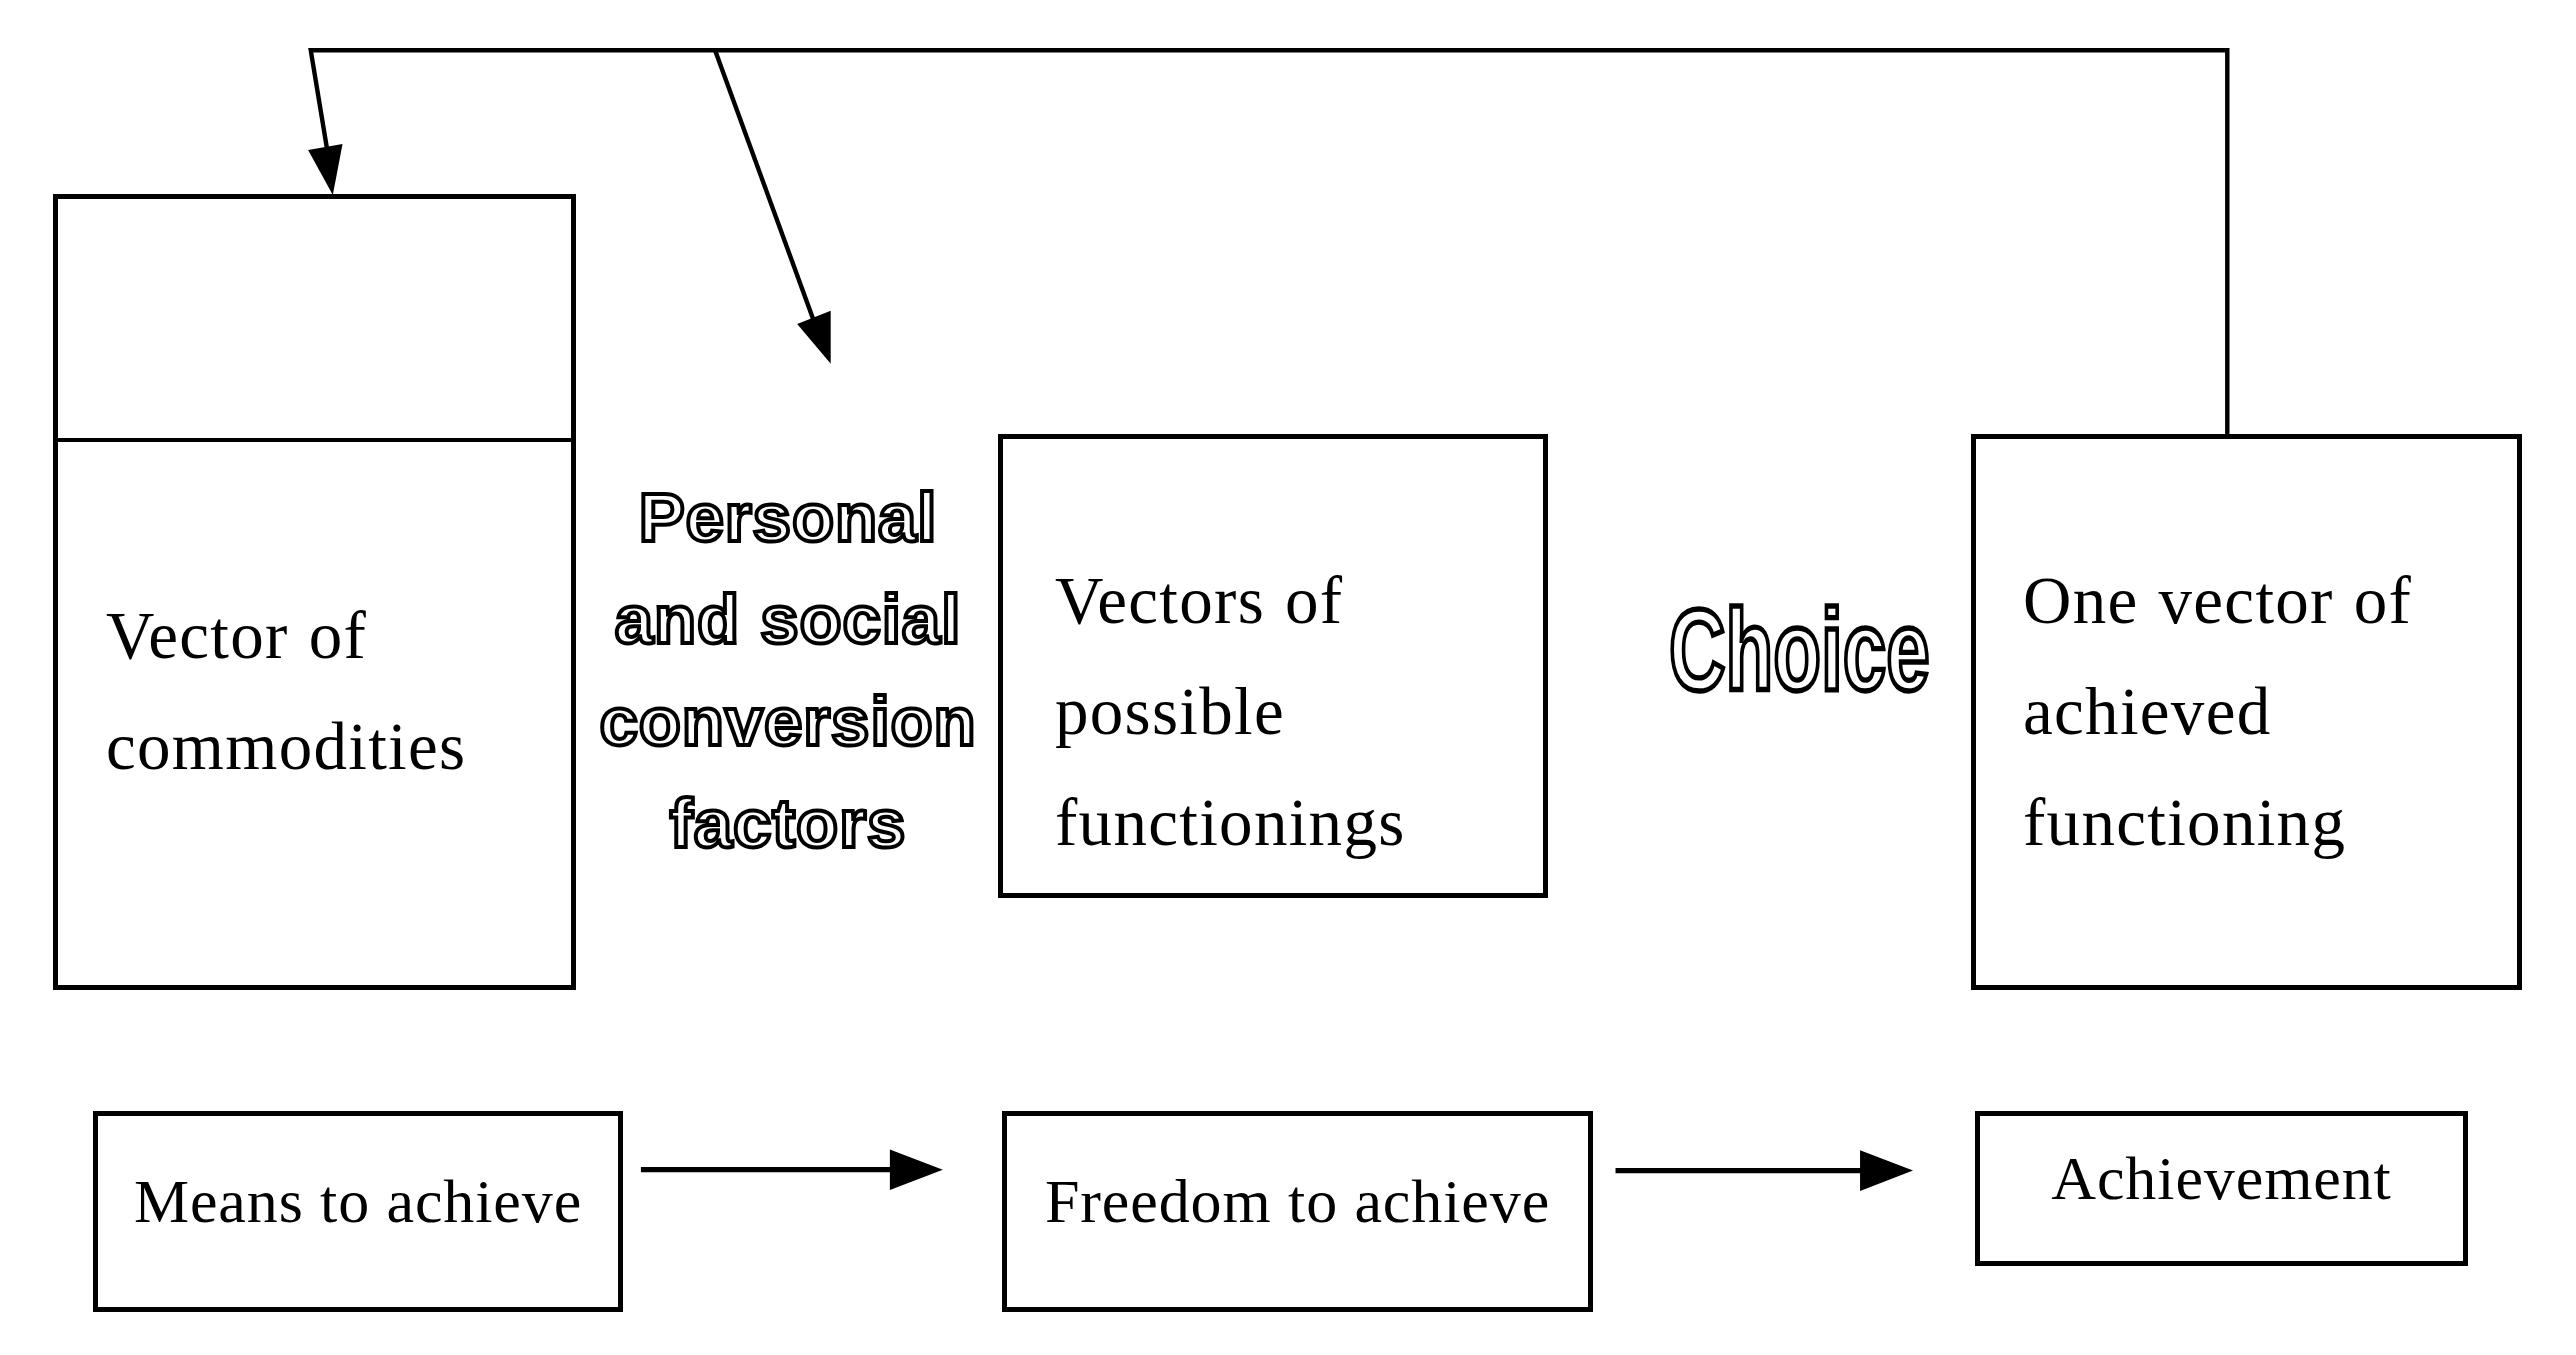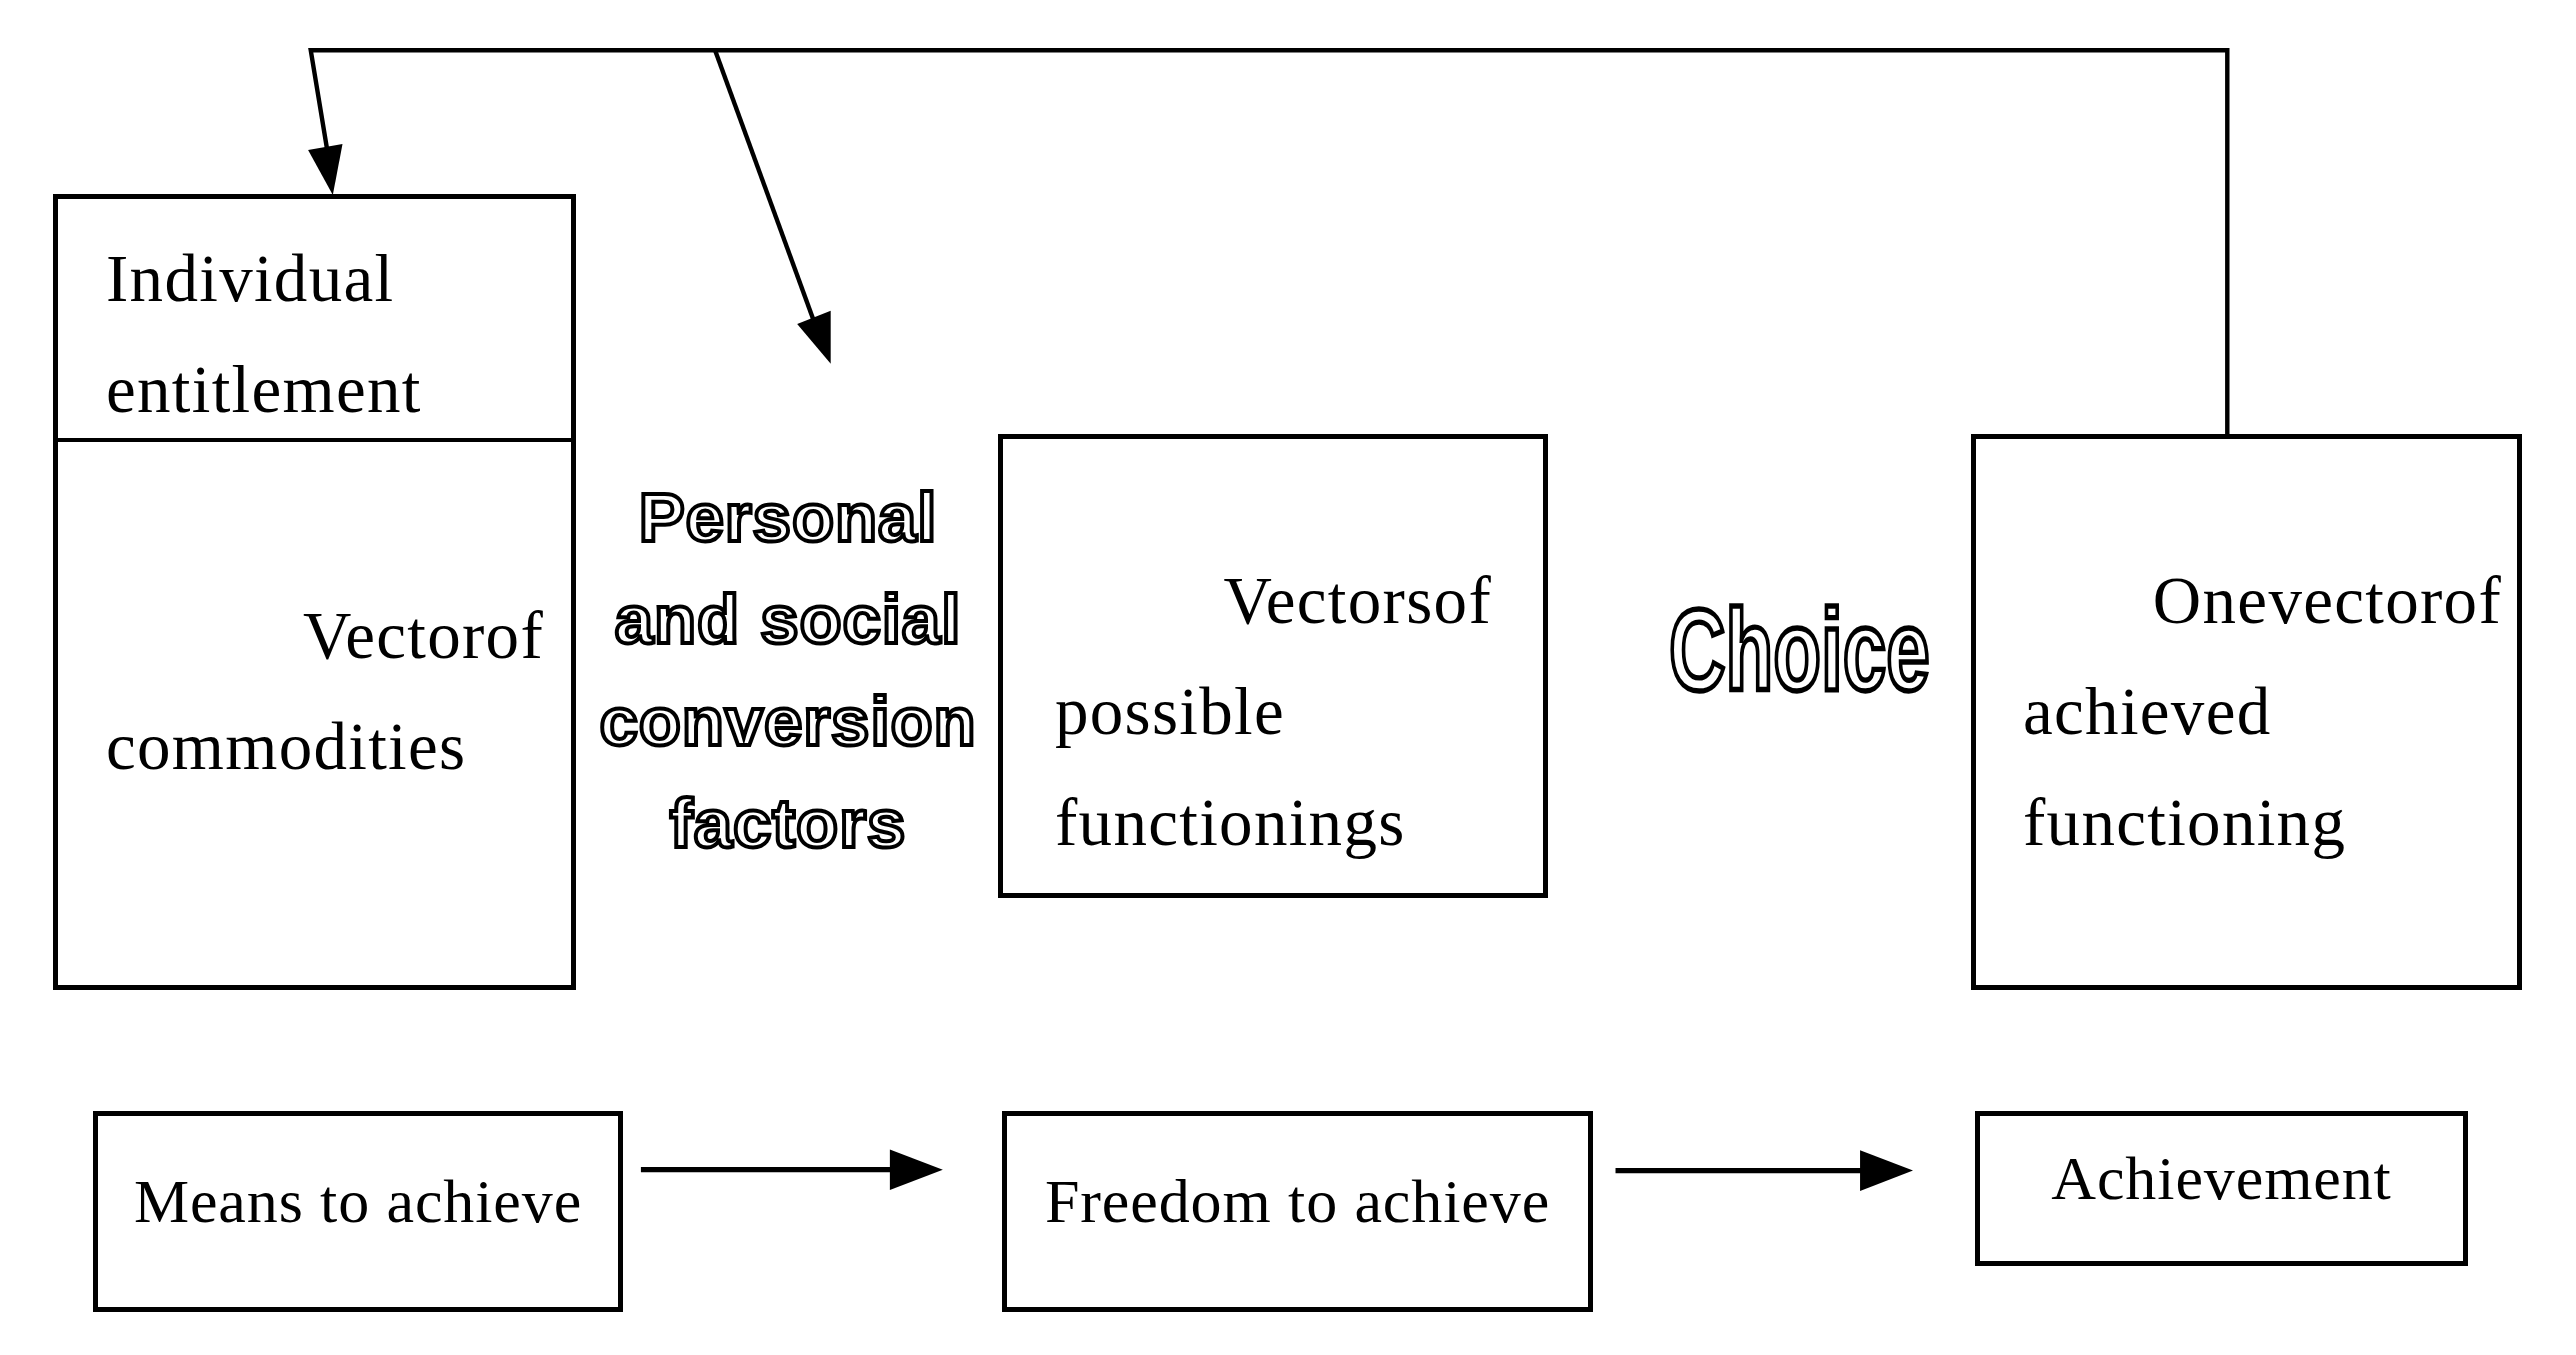--- a/index.html
+++ b/index.html
@@ -29,22 +29,23 @@
   .btxt{
     position:absolute;
     font-family:"Liberation Serif", serif;
     font-size:67px;
     line-height:111px;
     letter-spacing:1.3px;
     white-space:nowrap;
   }
   .jline{
     display:flex;
-    justify-content:flex-end;
+    justify-content:flex-start;
     white-space:nowrap;
+    gap:20px;
   }
   .divider{
     position:absolute;
     left:0;
     height:4.4px;
     background:#000;
   }
   .bottom-box{
     display:flex;
     align-items:center;
@@ -100,24 +101,20 @@
 
     <path d="M726,1325 L1014,1325" fill="none" stroke="#000" stroke-width="6"></path>
     <polygon points="1068,1325 1008,1302 1008,1348" fill="#000"></polygon>
 
     <path d="M1830,1326 L2113,1326" fill="none" stroke="#000" stroke-width="6"></path>
     <polygon points="2167,1326 2107,1303 2107,1349" fill="#000"></polygon>
   </svg>
 
   <div class="box" style="left:53px;top:194px;width:523px;height:796px;">
     <div class="divider" style="top:239px;width:100%;"></div>
-    <div class="btxt" style="left:48px;top:24px;">
-      <div>Individual</div>
-      <div>entitlement</div>
-    </div>
     <div class="btxt" style="left:48px;top:381px;width:438px;">
       <div class="jline">
         <span>Vector</span>
         <span>of</span>
       </div>
       <div>commodities</div>
     </div>
   </div>
 
   <div class="outline conversion-label">

